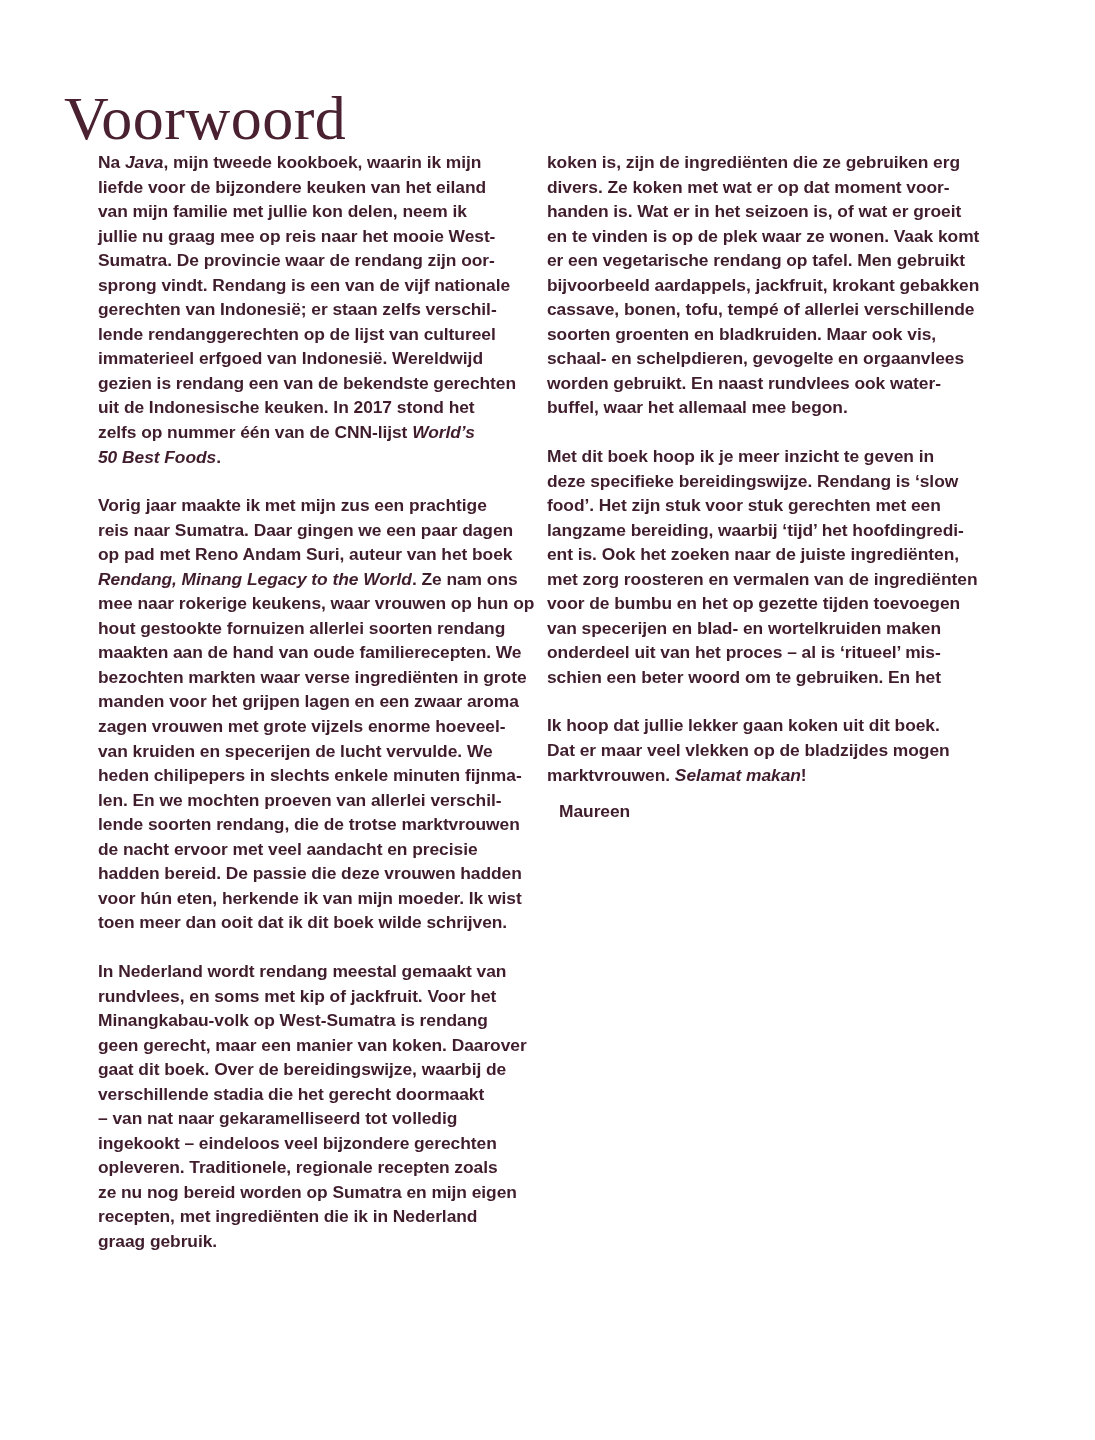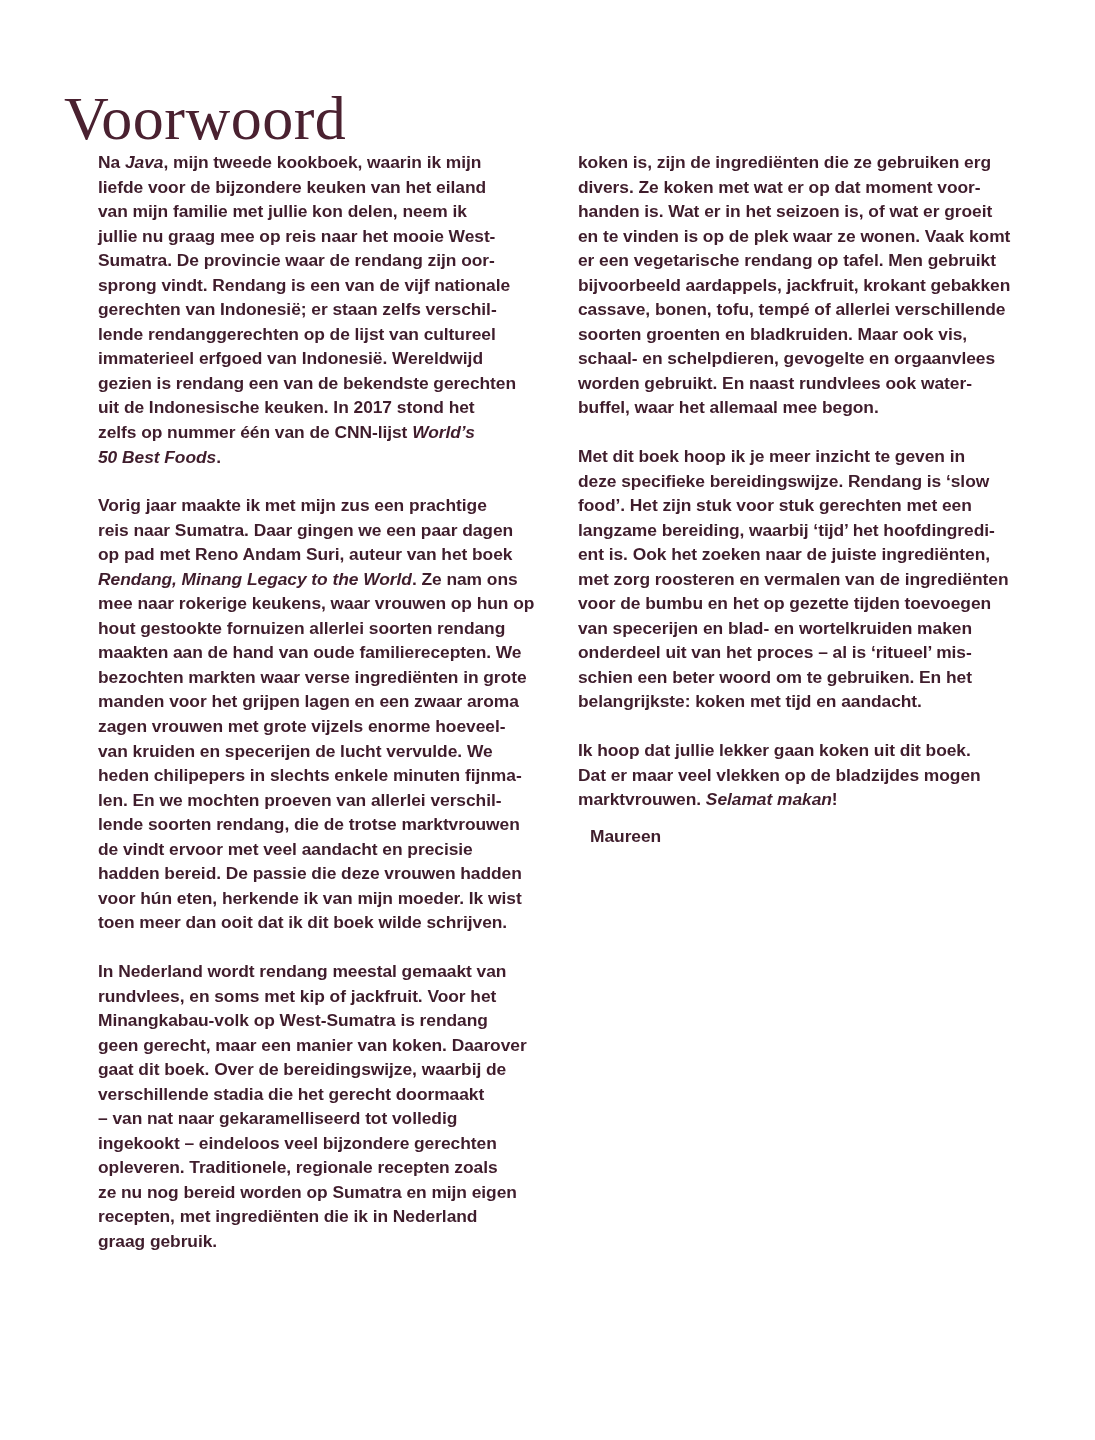--- a/index.html
+++ b/index.html
@@ -32,21 +32,20 @@
     white-space: nowrap;
   }
 
   
   .columns {
     position: absolute;
     left: 98px;
     top: 150px;
     width: 930px;
     display: flex;
-    gap: 31px;
     align-items: flex-start;
   }
 
   .column {
     width: 449px;
     flex: 0 0 449px;
   }
 
   .para {
     font-family: "Liberation Sans", "DejaVu Sans", sans-serif;
@@ -140,21 +139,21 @@
             <span class="ln"><span>mee naar rokerige keukens, waar vrouwen op hun op</span></span>
             <span class="ln"><span>hout gestookte fornuizen allerlei soorten rendang</span></span>
             <span class="ln"><span>maakten aan de hand van oude familierecepten. We</span></span>
             <span class="ln"><span>bezochten markten waar verse ingrediënten in grote</span></span>
             <span class="ln"><span>manden voor het grijpen lagen en een zwaar aroma</span></span>
             <span class="ln"><span>zagen vrouwen met grote vijzels enorme hoeveel-</span></span>
             <span class="ln"><span>van kruiden en specerijen de lucht vervulde. We</span></span>
             <span class="ln"><span>heden chilipepers in slechts enkele minuten fijnma-</span></span>
             <span class="ln"><span>len. En we mochten proeven van allerlei verschil-</span></span>
             <span class="ln"><span>lende soorten rendang, die de trotse marktvrouwen</span></span>
-            <span class="ln"><span>de vindt ervoor met veel aandacht en precisie</span></span>
+            <span class="ln"><span>de nacht ervoor met veel aandacht en precisie</span></span>
             <span class="ln"><span>hadden bereid. De passie die deze vrouwen hadden</span></span>
             <span class="ln"><span>voor hún eten, herkende ik van mijn moeder. Ik wist</span></span>
             <span class="ln"><span>toen meer dan ooit dat ik dit boek wilde schrijven.</span></span>
           </p>
           <p class="para">
             <span class="ln"><span>In Nederland wordt rendang meestal gemaakt van</span></span>
             <span class="ln"><span>rundvlees, en soms met kip of jackfruit. Voor het</span></span>
             <span class="ln"><span>Minangkabau-volk op West-Sumatra is rendang</span></span>
             <span class="ln"><span>geen gerecht, maar een manier van koken. Daarover</span></span>
             <span class="ln"><span>gaat dit boek. Over de bereidingswijze, waarbij de</span></span>
@@ -188,21 +187,20 @@
             <span class="ln"><span>Met dit boek hoop ik je meer inzicht te geven in</span></span>
             <span class="ln"><span>deze specifieke bereidingswijze. Rendang is ‘slow</span></span>
             <span class="ln"><span>food’. Het zijn stuk voor stuk gerechten met een</span></span>
             <span class="ln"><span>langzame bereiding, waarbij ‘tijd’ het hoofdingredi-</span></span>
             <span class="ln"><span>ent is. Ook het zoeken naar de juiste ingrediënten,</span></span>
             <span class="ln"><span>met zorg roosteren en vermalen van de ingrediënten</span></span>
             <span class="ln"><span>voor de bumbu en het op gezette tijden toevoegen</span></span>
             <span class="ln"><span>van specerijen en blad- en wortelkruiden maken</span></span>
             <span class="ln"><span>onderdeel uit van het proces – al is ‘ritueel’ mis-</span></span>
             <span class="ln"><span>schien een beter woord om te gebruiken. En het</span></span>
-            <span class="ln"><span>belangrijkste: koken met tijd en aandacht.</span></span>
           </p>
           <p class="para">
             <span class="ln"><span>Ik hoop dat jullie lekker gaan koken uit dit boek.</span></span>
             <span class="ln"><span>Dat er maar veel vlekken op de bladzijdes mogen</span></span>
             <span class="ln"><span>marktvrouwen. </span><span class="it">Selamat makan</span><span>!</span></span>
           </p>
         </div>
       <p class="signature">Maureen</p>
     </div>
 

